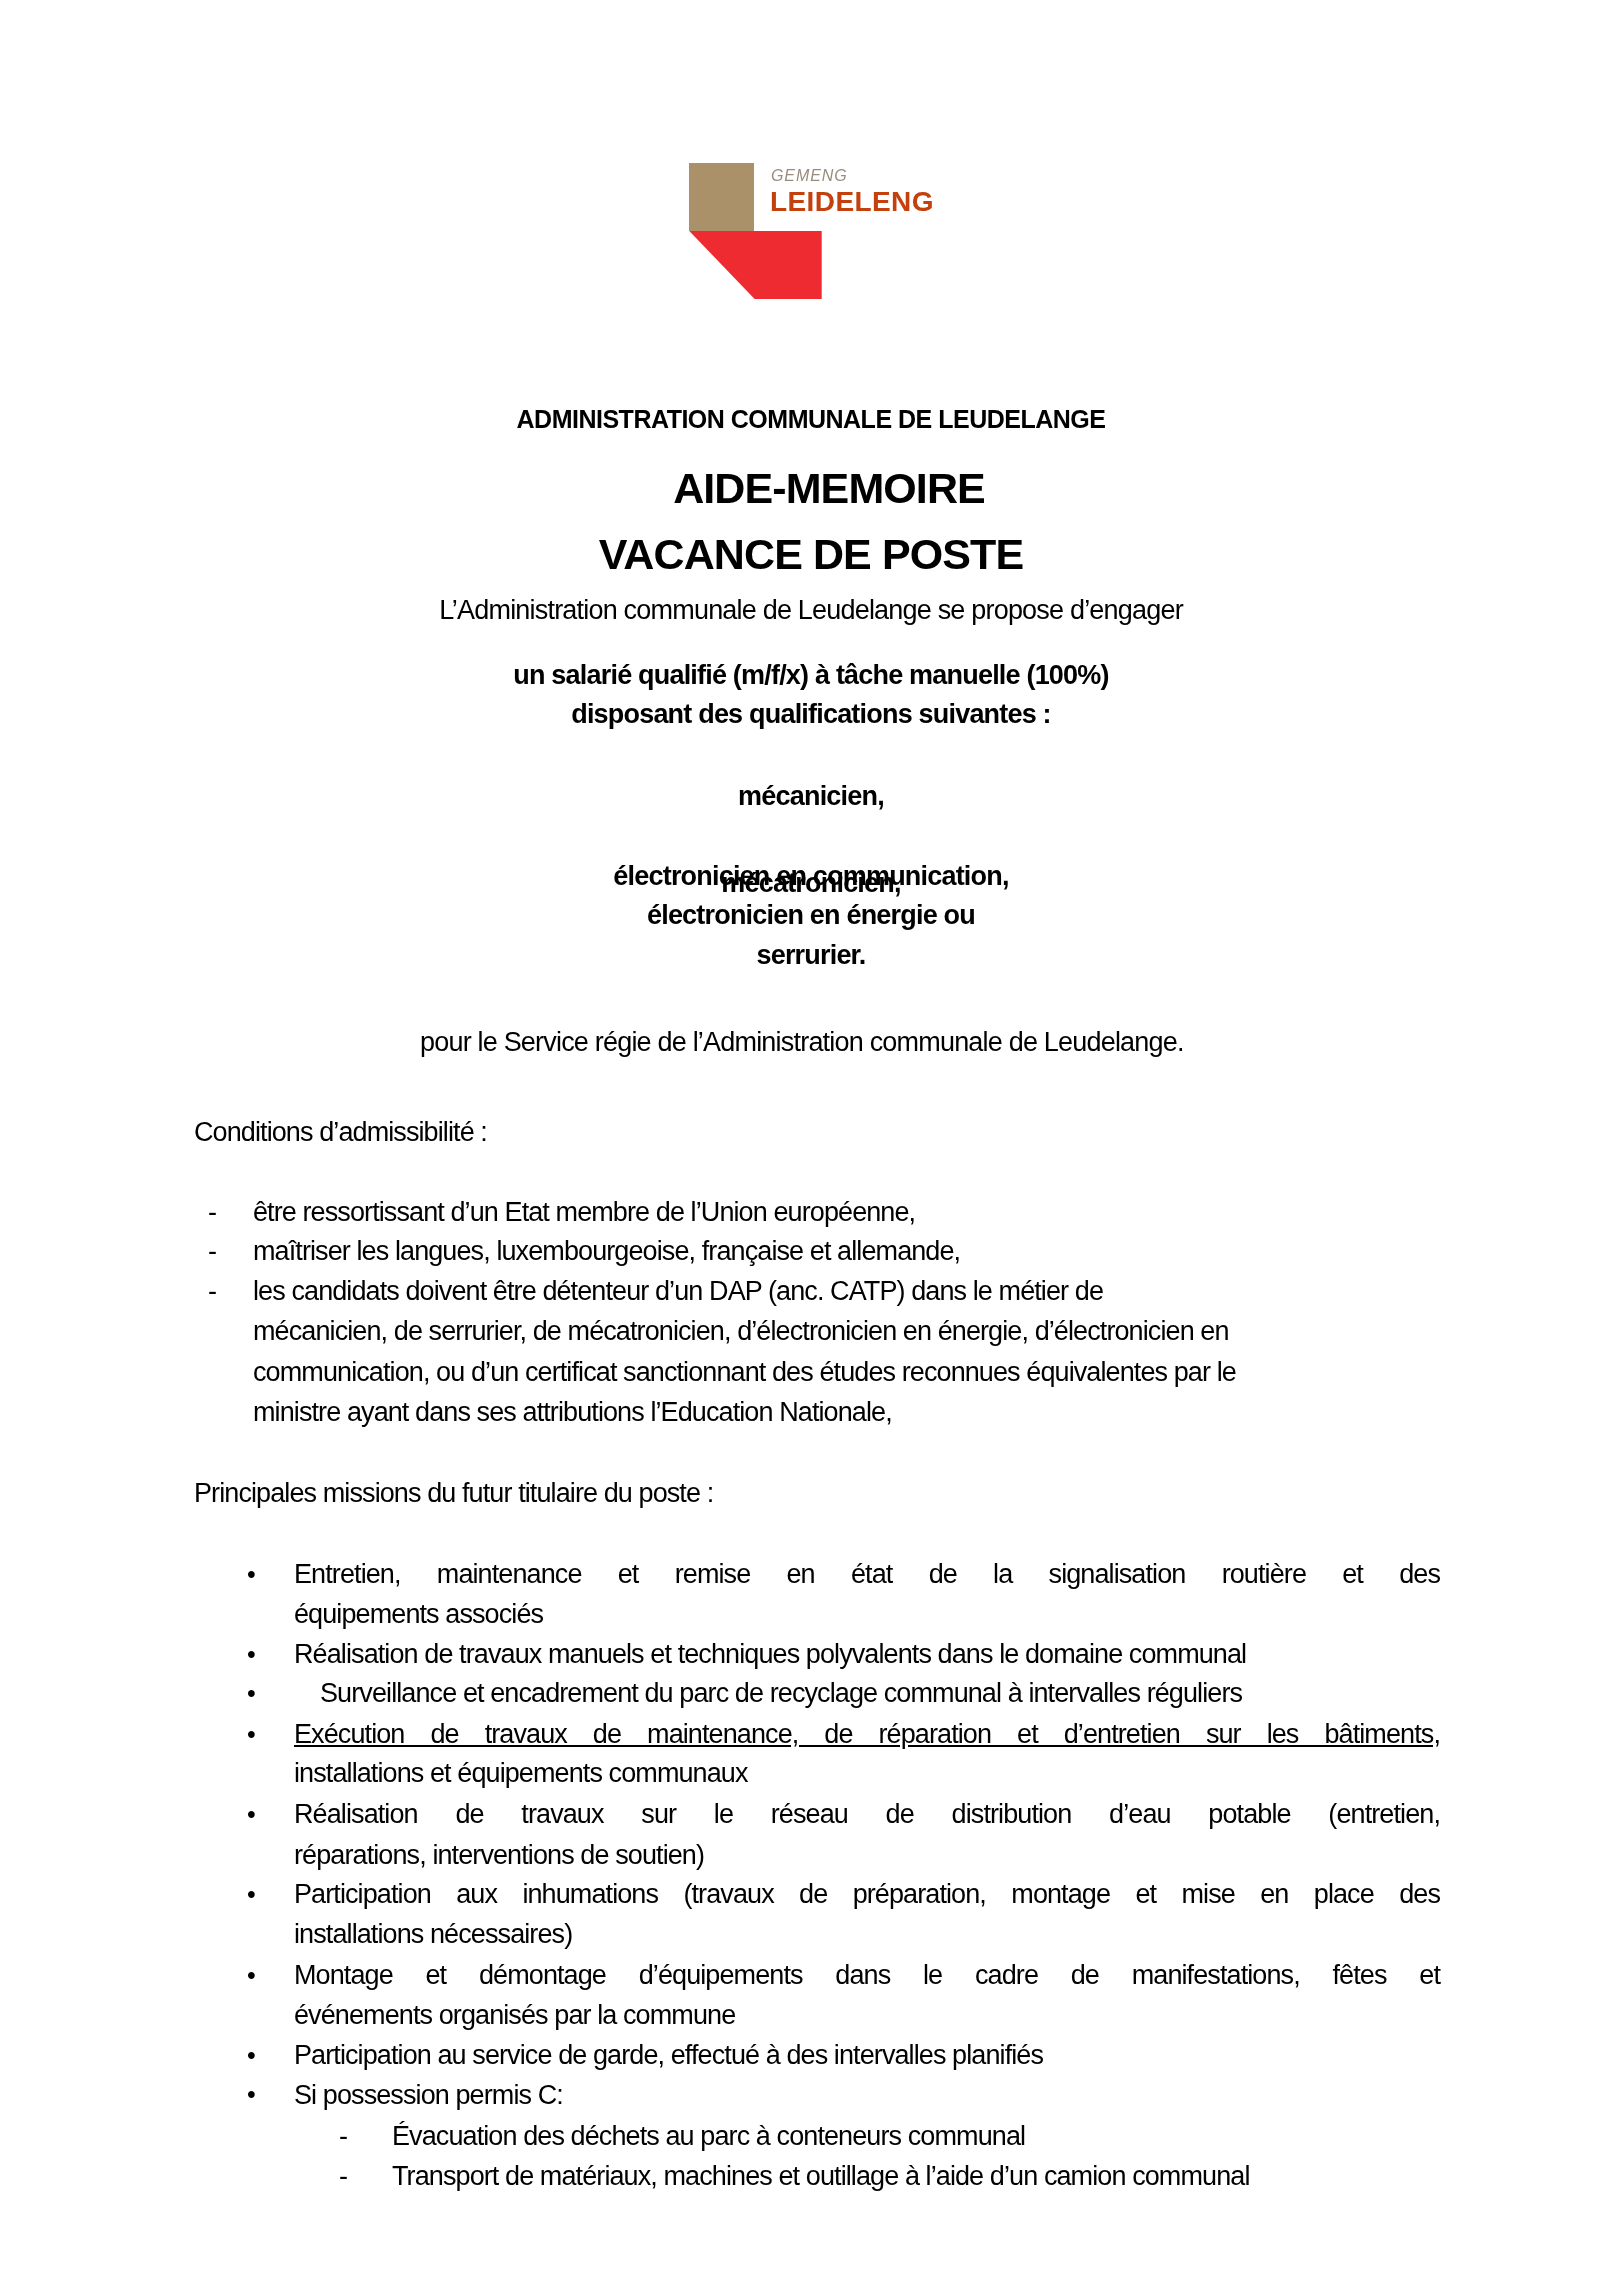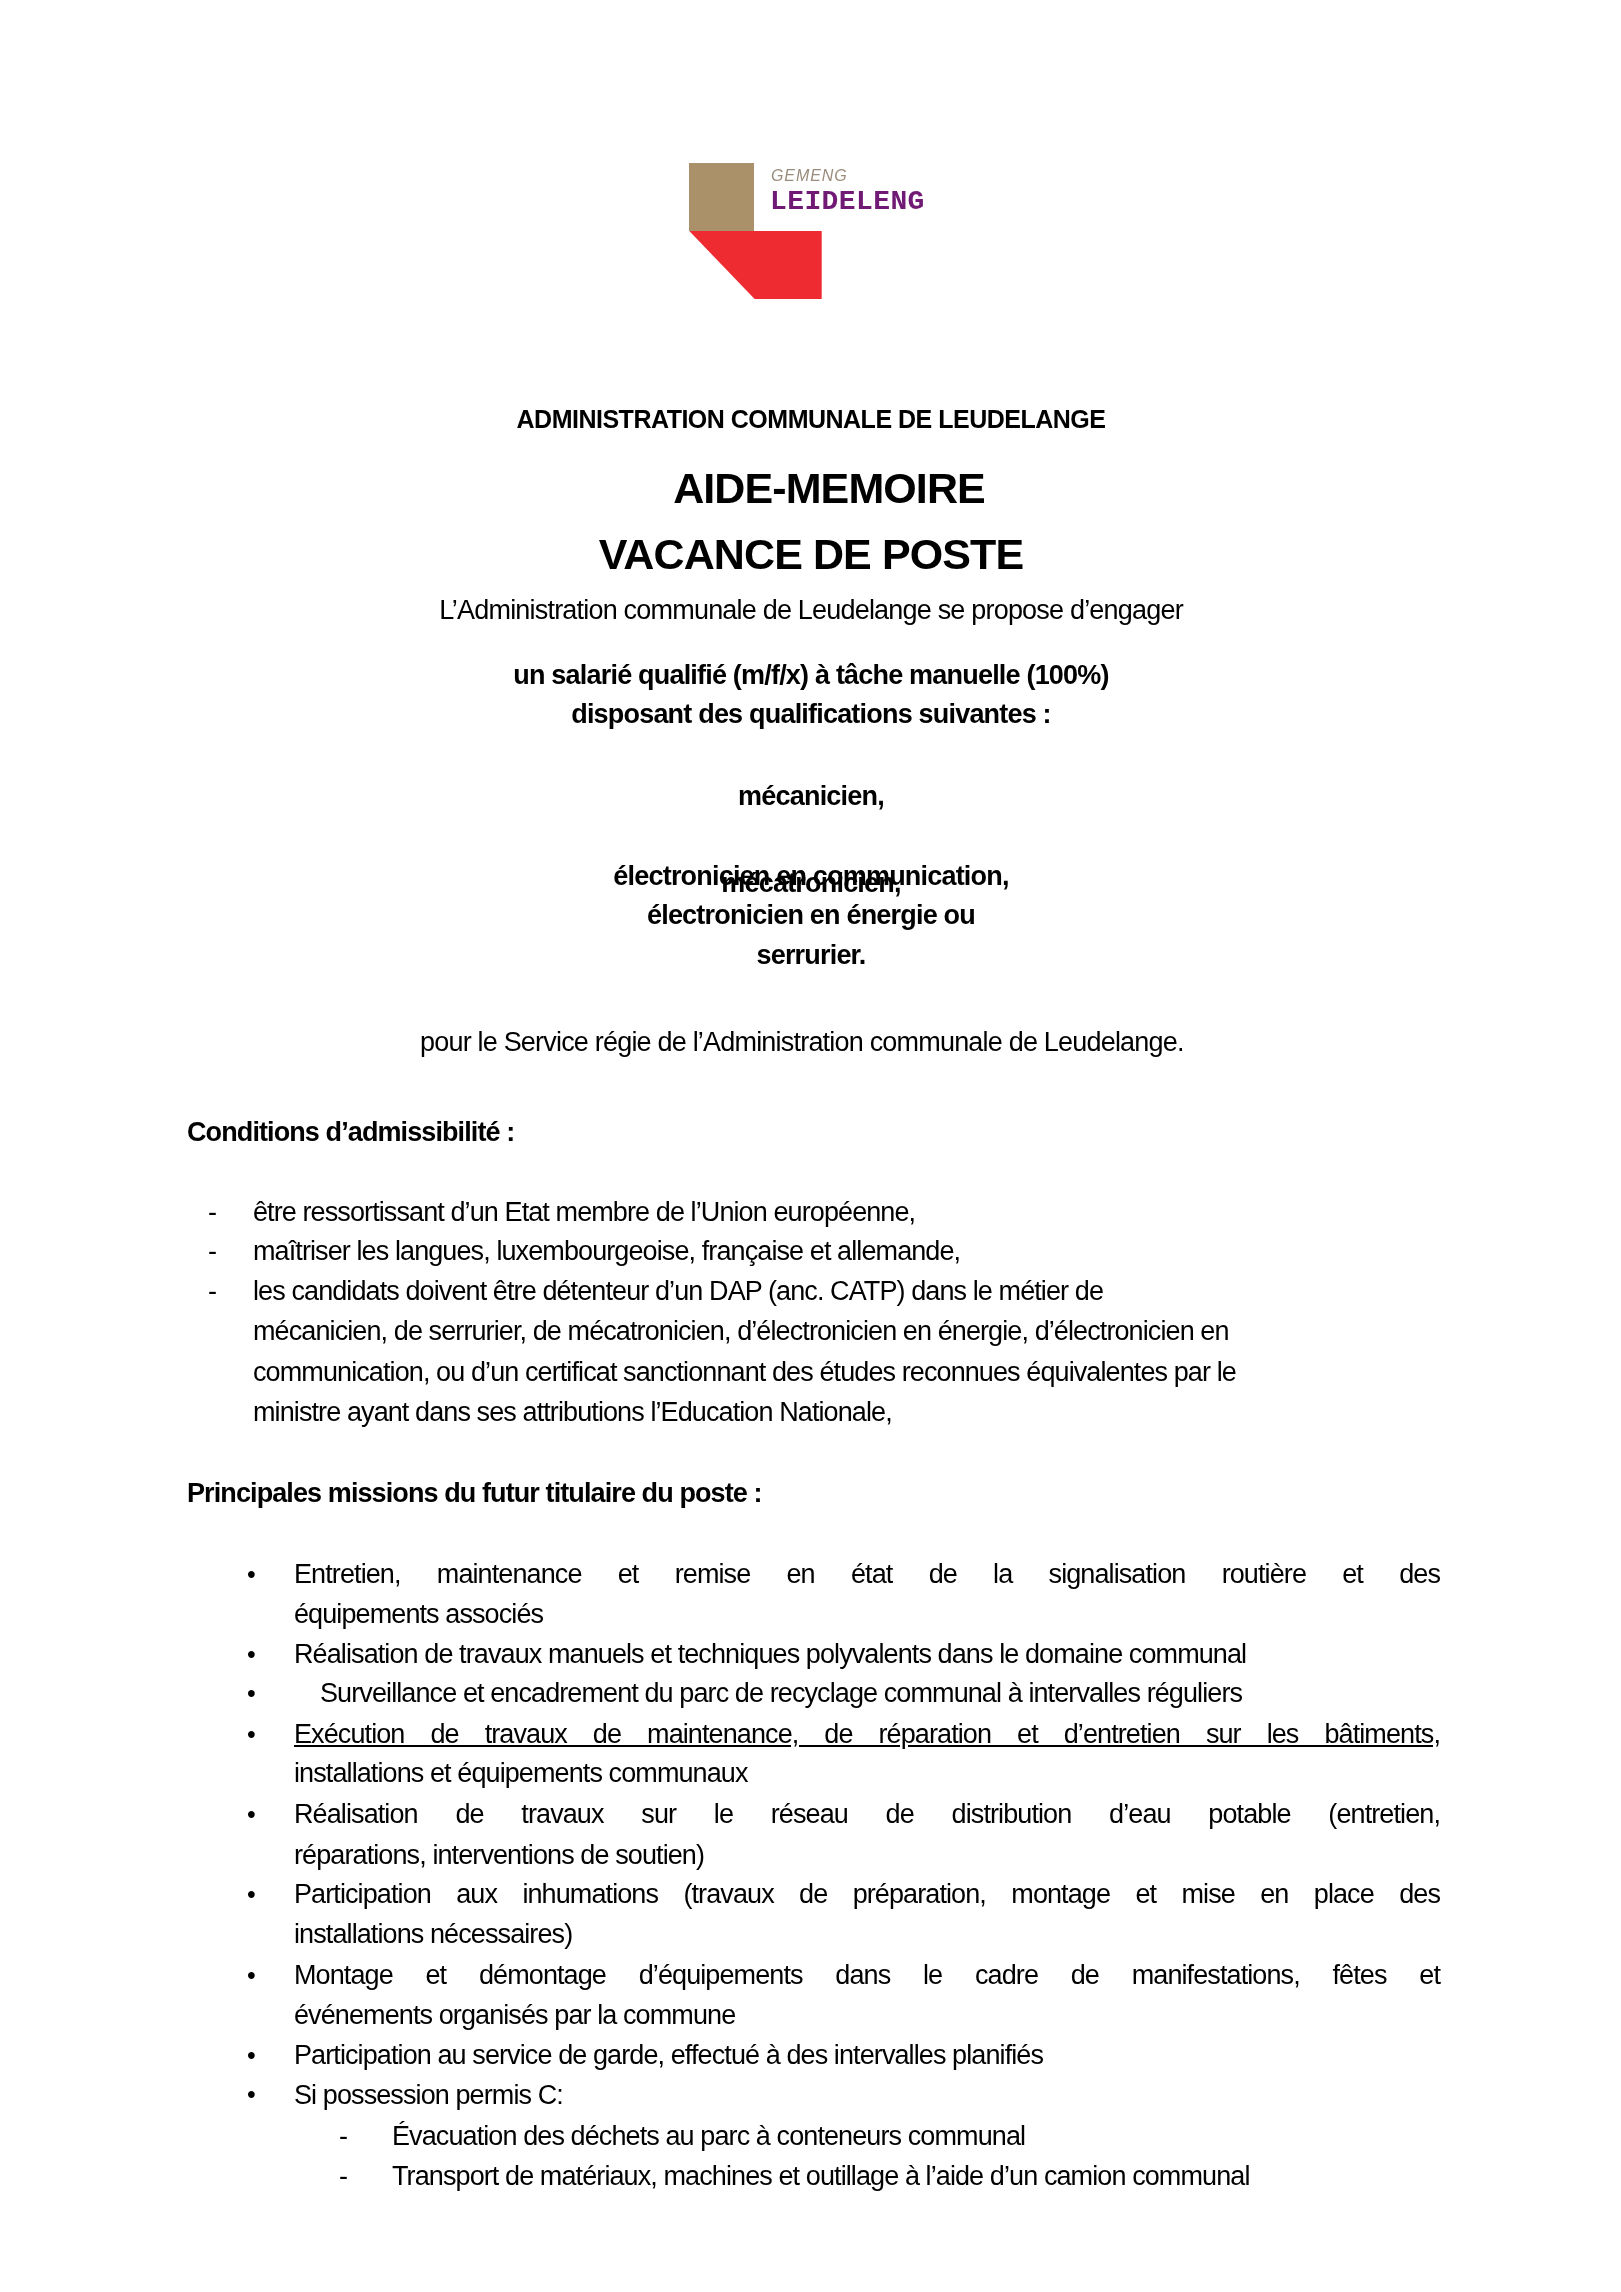--- a/index.html
+++ b/index.html
@@ -13,39 +13,39 @@
   .logo-name { position:absolute; left:81px; top:23px; font-size:28px; font-weight:bold; letter-spacing:0.4px; }
   .center { left:0; width:1622px; text-align:center; }
   .t-org { top:405px; font-size:25px; font-weight:bold; letter-spacing:-0.5px; }
   .t-big { font-size:43px; font-weight:bold; letter-spacing:-0.9px; }
   .t-aide { top:464px;margin-left:18px; }
   .t-vac { top:530px; }
   .t-intro { top:595px; font-size:27px; letter-spacing:-0.8px; }
   .t-job { font-size:27px; font-weight:bold; letter-spacing:-0.8px; }
   .t-qual { font-size:27px; font-weight:bold; letter-spacing:-0.8px; }
   .t-service { top:1027px; left:420px; font-size:27px; letter-spacing:-0.8px; }
-  .section-title { font-size:27px; font-weight:bold; letter-spacing:-0.9px; left:187px; }
+  .section-title { font-size:27px; font-weight:normal; letter-spacing:-0.9px; left:194px; }
   .cond-dash { left:208px; font-size:27px; }
   .cond-text { left:253px; font-size:27px; letter-spacing:-0.9px; }
   .mission-bullet { left:247px; font-size:25px; }
   .mission-text { left:294px; width:1146px; font-size:27px; letter-spacing:-0.9px; }
   .justify { text-align:justify; text-align-last:justify; }
   .sub-dash { left:339px; font-size:27px; }
   .sub-text { left:392px; font-size:27px; letter-spacing:-0.9px; }
 </style>
 </head>
 <body>
 
 <div class="logo">
   <div class="logo-square" style="background:#ab9169;"></div>
   <svg class="logo-red" width="133" height="68" viewBox="0 0 148 76">
     <polygon points="0,0 148,0 148,76 73,76" fill="#ef2b32"></polygon>
   </svg>
   <div class="logo-gemeng" style="color:#9a8c7c;">GEMENG</div>
-  <div class="logo-name" style="color:#701a75;font-family:Liberation Mono, monospace;">LEIDELENG</div>
+  <div class="logo-name" style="color:#c2410c;">LEIDELENG</div>
 </div>
 
 <div class="abs center t-org">ADMINISTRATION COMMUNALE DE LEUDELANGE</div>
 <div class="abs center t-big t-aide">AIDE-MEMOIRE</div>
 <div class="abs center t-big t-vac">VACANCE DE POSTE</div>
 <div class="abs center t-intro">L’Administration communale de Leudelange se propose d’engager</div>
 
 <div class="abs center t-job" style="top:660px;">un salarié qualifié (m/f/x) à tâche manuelle (100%)</div>
 <div class="abs center t-job" style="top:699px;">disposant des qualifications suivantes :</div>
 

